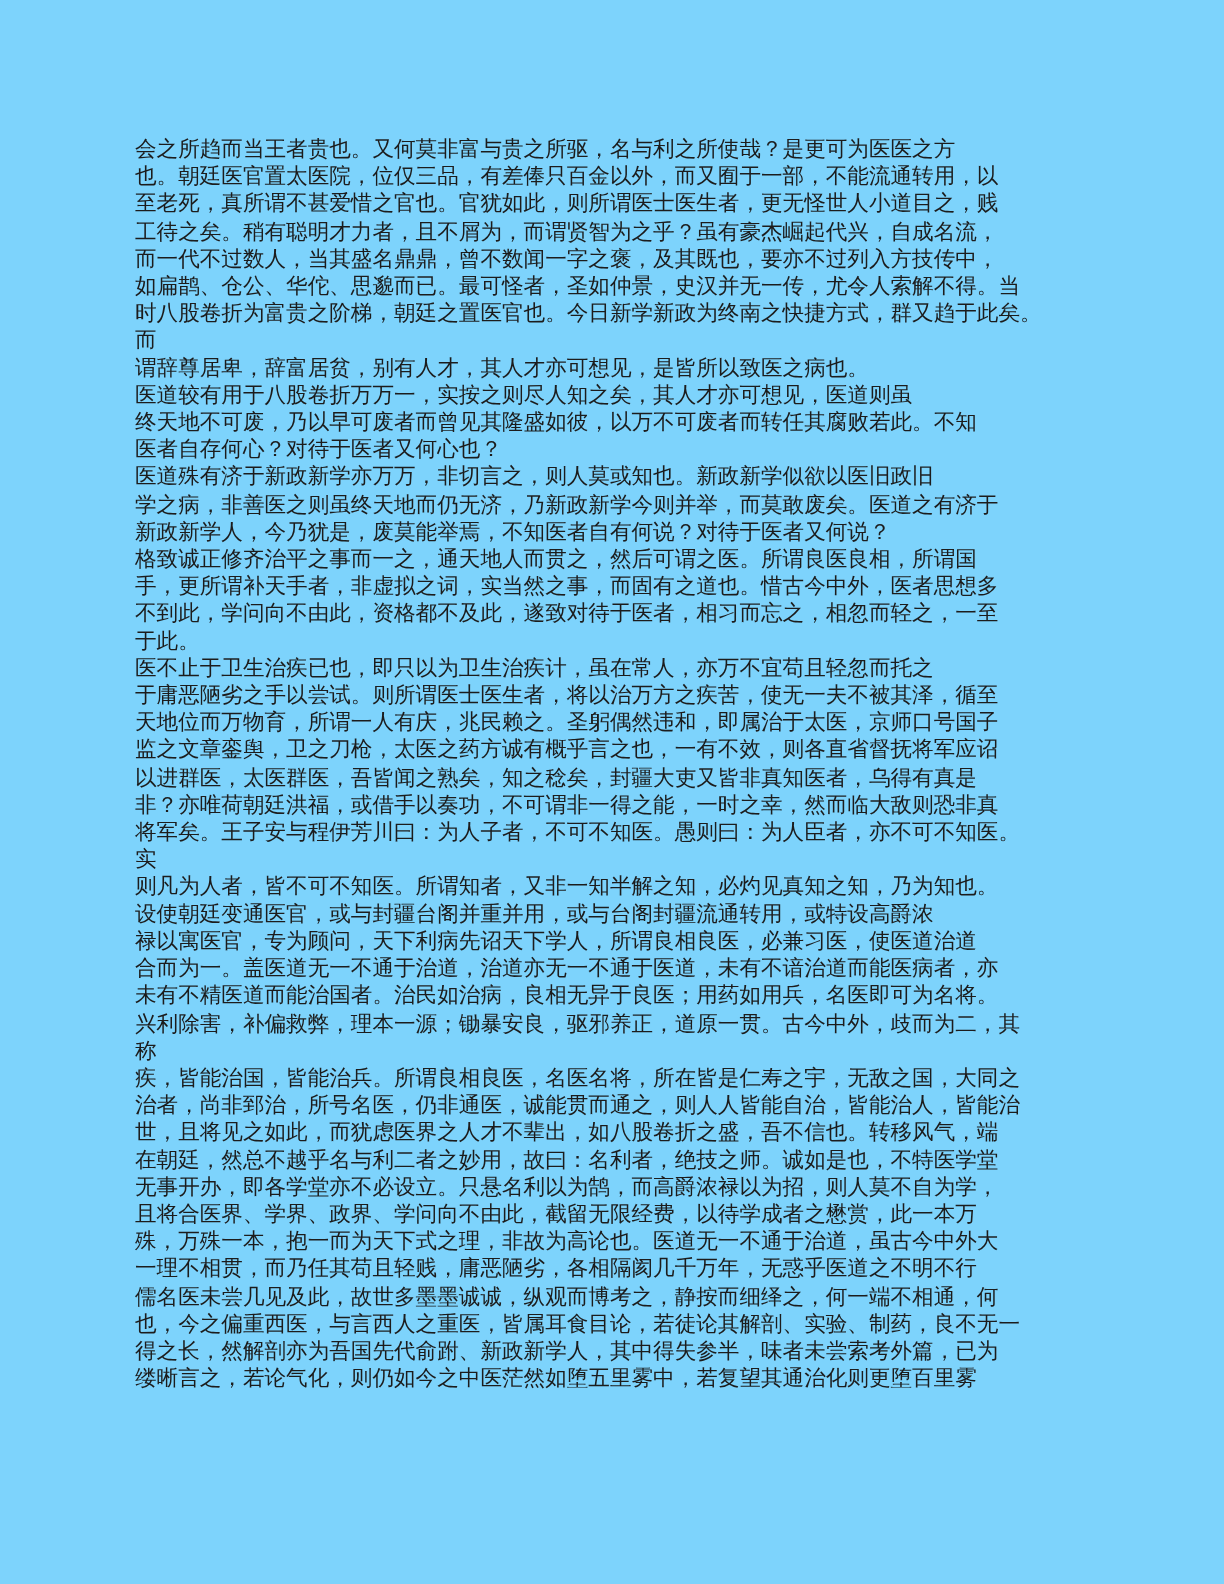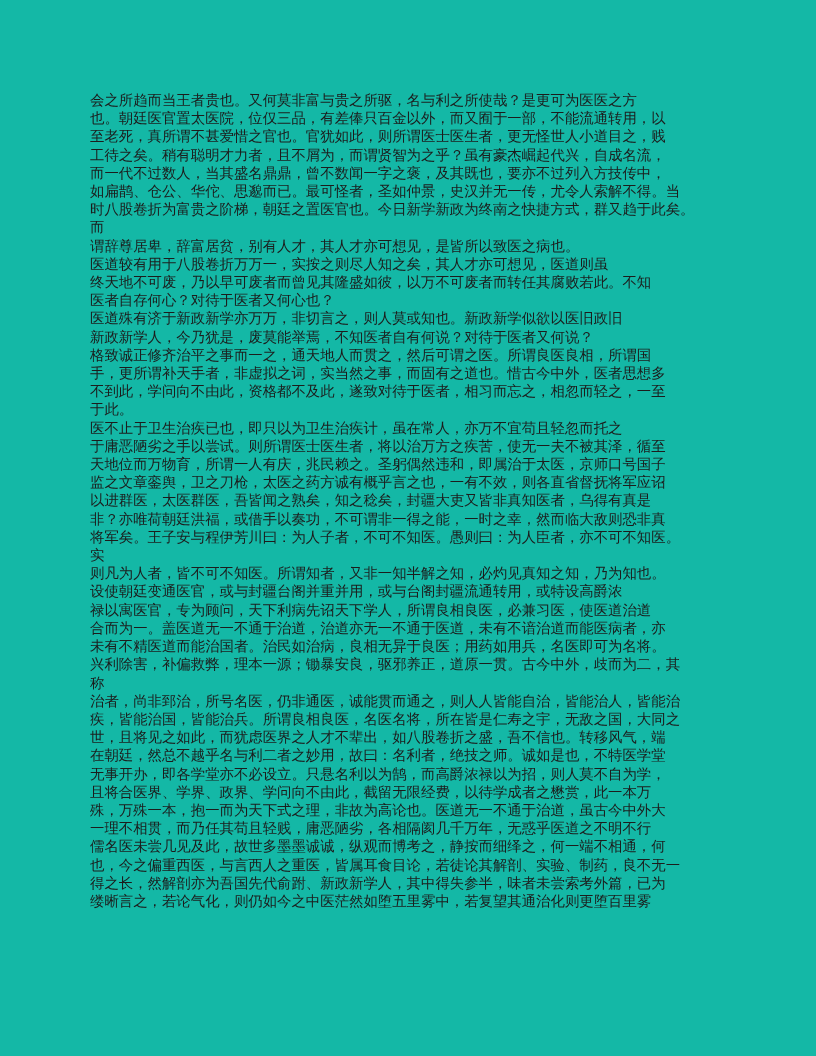--- a/index.html
+++ b/index.html
@@ -9,21 +9,21 @@
     }
     body {
       width: 816px;
       height: 1056px;
       overflow: hidden;
     }
     .page {
       box-sizing: border-box;
       width: 816px;
       height: 1056px;
-      background: #14b8a6;
+      background: #7dd3fc;
       padding: 91px 70px 0 90px;
     }
     .text-block {
       width: 100%;
     }
     .text-line {
       font-family: "Liberation Serif", "DejaVu Serif", serif;
       font-size: 14.4px;
       line-height: 18.2px;
       color: #1c1c1c;
@@ -42,42 +42,43 @@
       <div class="text-line">工待之矣。稍有聪明才力者，且不屑为，而谓贤智为之乎？虽有豪杰崛起代兴，自成名流，</div>
       <div class="text-line">而一代不过数人，当其盛名鼎鼎，曾不数闻一字之褒，及其既也，要亦不过列入方技传中，</div>
       <div class="text-line">如扁鹊、仓公、华佗、思邈而已。最可怪者，圣如仲景，史汉并无一传，尤令人索解不得。当</div>
       <div class="text-line">时八股卷折为富贵之阶梯，朝廷之置医官也。今日新学新政为终南之快捷方式，群又趋于此矣。</div>
       <div class="text-line">而</div>
       <div class="text-line">谓辞尊居卑，辞富居贫，别有人才，其人才亦可想见，是皆所以致医之病也。</div>
       <div class="text-line">医道较有用于八股卷折万万一，实按之则尽人知之矣，其人才亦可想见，医道则虽</div>
       <div class="text-line">终天地不可废，乃以早可废者而曾见其隆盛如彼，以万不可废者而转任其腐败若此。不知</div>
       <div class="text-line">医者自存何心？对待于医者又何心也？</div>
       <div class="text-line">医道殊有济于新政新学亦万万，非切言之，则人莫或知也。新政新学似欲以医旧政旧</div>
+      <div class="text-line">学之病，非善医之则虽终天地而仍无济，乃新政新学今则并举，而莫敢废矣。医道之有济于</div>
       <div class="text-line">新政新学人，今乃犹是，废莫能举焉，不知医者自有何说？对待于医者又何说？</div>
       <div class="text-line">格致诚正修齐治平之事而一之，通天地人而贯之，然后可谓之医。所谓良医良相，所谓国</div>
       <div class="text-line">手，更所谓补天手者，非虚拟之词，实当然之事，而固有之道也。惜古今中外，医者思想多</div>
       <div class="text-line">不到此，学问向不由此，资格都不及此，遂致对待于医者，相习而忘之，相忽而轻之，一至</div>
       <div class="text-line">于此。</div>
       <div class="text-line">医不止于卫生治疾已也，即只以为卫生治疾计，虽在常人，亦万不宜苟且轻忽而托之</div>
       <div class="text-line">于庸恶陋劣之手以尝试。则所谓医士医生者，将以治万方之疾苦，使无一夫不被其泽，循至</div>
       <div class="text-line">天地位而万物育，所谓一人有庆，兆民赖之。圣躬偶然违和，即属治于太医，京师口号国子</div>
       <div class="text-line">监之文章銮舆，卫之刀枪，太医之药方诚有概乎言之也，一有不效，则各直省督抚将军应诏</div>
       <div class="text-line">以进群医，太医群医，吾皆闻之熟矣，知之稔矣，封疆大吏又皆非真知医者，乌得有真是</div>
       <div class="text-line">非？亦唯荷朝廷洪福，或借手以奏功，不可谓非一得之能，一时之幸，然而临大敌则恐非真</div>
       <div class="text-line">将军矣。王子安与程伊芳川曰：为人子者，不可不知医。愚则曰：为人臣者，亦不可不知医。</div>
       <div class="text-line">实</div>
       <div class="text-line">则凡为人者，皆不可不知医。所谓知者，又非一知半解之知，必灼见真知之知，乃为知也。</div>
       <div class="text-line">设使朝廷变通医官，或与封疆台阁并重并用，或与台阁封疆流通转用，或特设高爵浓</div>
       <div class="text-line">禄以寓医官，专为顾问，天下利病先诏天下学人，所谓良相良医，必兼习医，使医道治道</div>
       <div class="text-line">合而为一。盖医道无一不通于治道，治道亦无一不通于医道，未有不谙治道而能医病者，亦</div>
       <div class="text-line">未有不精医道而能治国者。治民如治病，良相无异于良医；用药如用兵，名医即可为名将。</div>
       <div class="text-line">兴利除害，补偏救弊，理本一源；锄暴安良，驱邪养正，道原一贯。古今中外，歧而为二，其</div>
       <div class="text-line">称</div>
+      <div class="text-line">疾，皆能治国，皆能治兵。所谓良相良医，名医名将，所在皆是仁寿之宇，无敌之国，大同之</div>
       <div class="text-line">治者，尚非郅治，所号名医，仍非通医，诚能贯而通之，则人人皆能自治，皆能治人，皆能治</div>
-      <div class="text-line">疾，皆能治国，皆能治兵。所谓良相良医，名医名将，所在皆是仁寿之宇，无敌之国，大同之</div>
       <div class="text-line">世，且将见之如此，而犹虑医界之人才不辈出，如八股卷折之盛，吾不信也。转移风气，端</div>
       <div class="text-line">在朝廷，然总不越乎名与利二者之妙用，故曰：名利者，绝技之师。诚如是也，不特医学堂</div>
       <div class="text-line">无事开办，即各学堂亦不必设立。只悬名利以为鹄，而高爵浓禄以为招，则人莫不自为学，</div>
       <div class="text-line">且将合医界、学界、政界、学问向不由此，截留无限经费，以待学成者之懋赏，此一本万</div>
       <div class="text-line">殊，万殊一本，抱一而为天下式之理，非故为高论也。医道无一不通于治道，虽古今中外大</div>
       <div class="text-line">一理不相贯，而乃任其苟且轻贱，庸恶陋劣，各相隔阂几千万年，无惑乎医道之不明不行</div>
       <div class="text-line">儒名医未尝几见及此，故世多墨墨诚诚，纵观而博考之，静按而细绎之，何一端不相通，何</div>
       <div class="text-line">也，今之偏重西医，与言西人之重医，皆属耳食目论，若徒论其解剖、实验、制药，良不无一</div>
       <div class="text-line">得之长，然解剖亦为吾国先代俞跗、新政新学人，其中得失参半，味者未尝索考外篇，已为</div>
       <div class="text-line">缕晰言之，若论气化，则仍如今之中医茫然如堕五里雾中，若复望其通治化则更堕百里雾</div>

